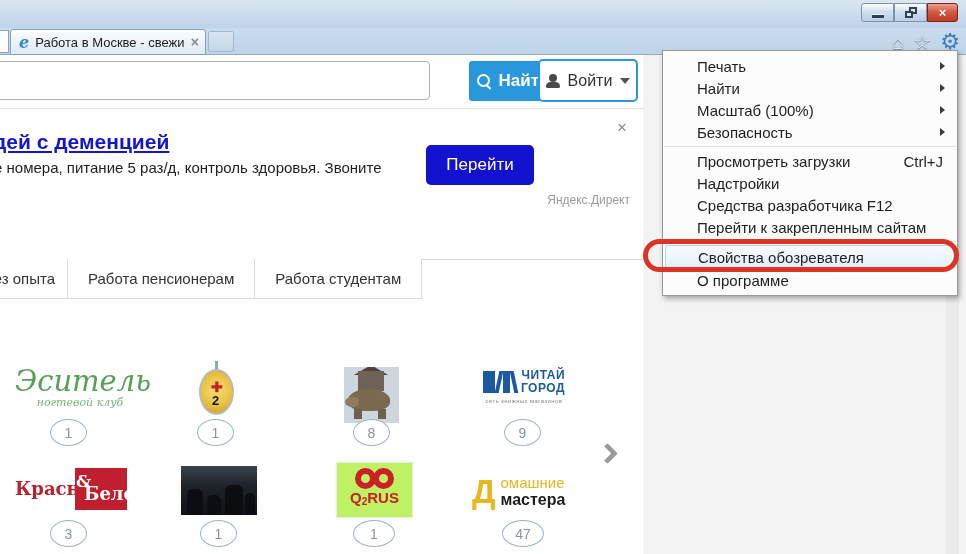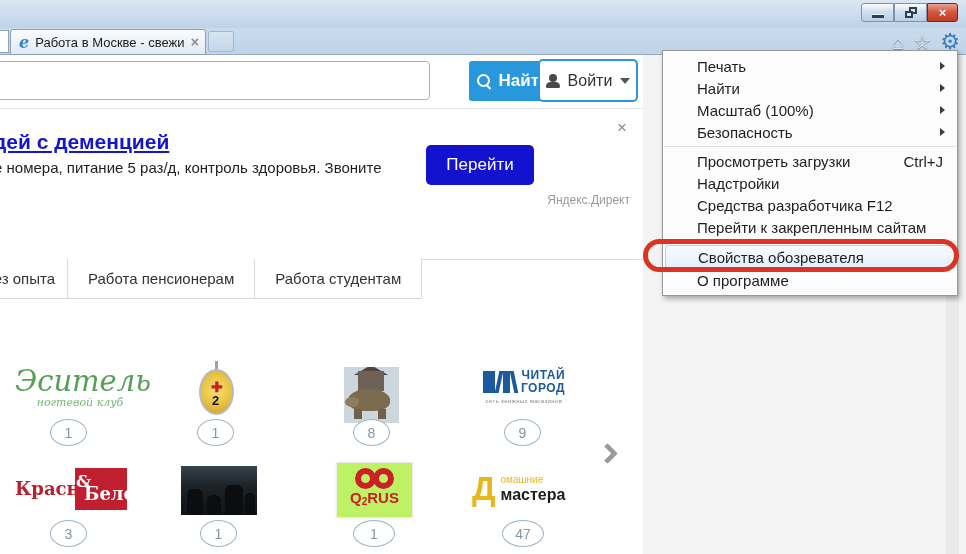--- a/index.html
+++ b/index.html
@@ -124,21 +124,21 @@
   .logo-qrus { position:absolute; left:336px; top:407px; width:77px; height:56px; background:#bef264;
     border:1px solid #ececec; box-shadow:0 0 3px rgba(0,0,0,.08); text-align:center; cursor:pointer; padding-top:5px; }
   .logo-qrus .tires { display:flex; justify-content:center; gap:0; }
   .logo-qrus .tire { width:21px; height:21px; border:6px solid #cc2027; border-radius:50%; }
   .logo-qrus .tire:last-child { margin-left:-3px; }
   .logo-qrus .word { color:#cc2027; font-weight:bold; font-size:15px; line-height:1.2; }
   .logo-qrus .word .sub2 { font-size:10px; vertical-align:-2px; }
 
   .logo-dm { position:absolute; left:472px; top:419px; display:flex; align-items:center; gap:5px; cursor:pointer; }
   .logo-dm .dd { color:#e8b71e; font-size:33px; font-weight:bold; line-height:.9; }
-  .logo-dm .c1 { color:#e8b71e; font-size:10px; line-height:1.15; }
+  .logo-dm .c1 { color:#e8b71e; font-size:15px; line-height:1.15; }
   .logo-dm .c2 { color:#1d1d1d; font-size:16px; font-weight:bold; line-height:1.15; }
 
   
   .menu { position:absolute; left:662px; top:50px; width:296px; background:#fcfcfc;
     border:1px solid #9a9a9a; box-shadow:2px 3px 5px rgba(0,0,0,.3); z-index:50; padding:4px 0; }
   .mi { height:22px; display:flex; align-items:center; padding-left:34px; padding-right:14px;
     font-size:15px; color:#1e1e1e; position:relative; cursor:pointer; white-space:nowrap; }
   .mi .shortcut { margin-left:auto; color:#1e1e1e; }
   .mi .subarrow { position:absolute; right:12px; top:7px; width:0; height:0;
     border-top:4px solid transparent; border-bottom:4px solid transparent; border-left:5px solid #3c3c3c; }

